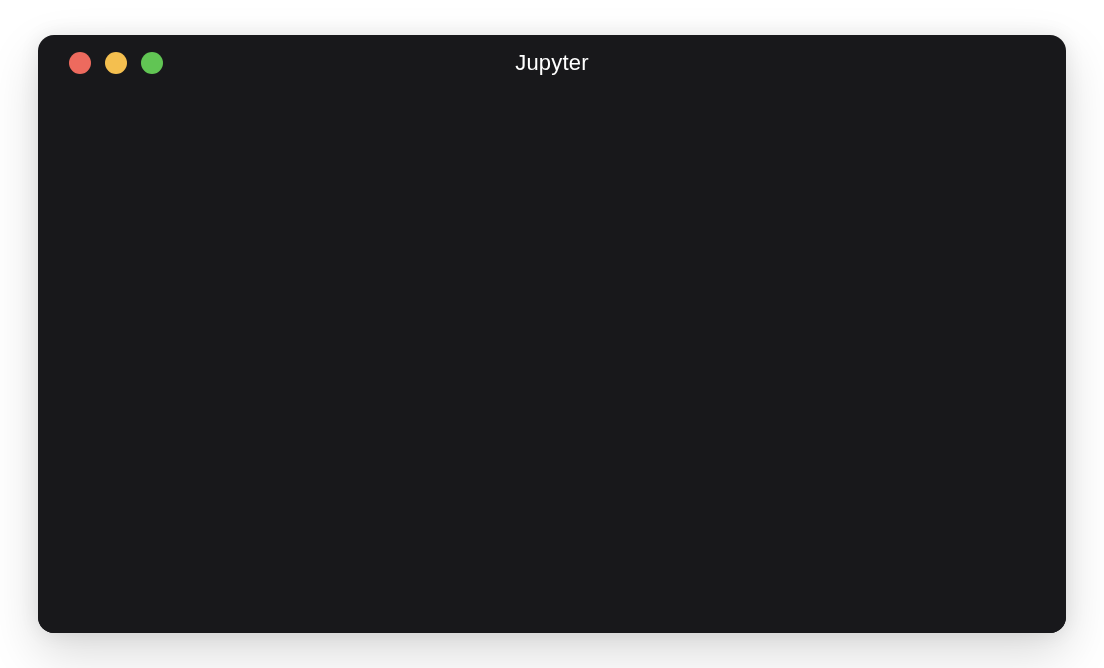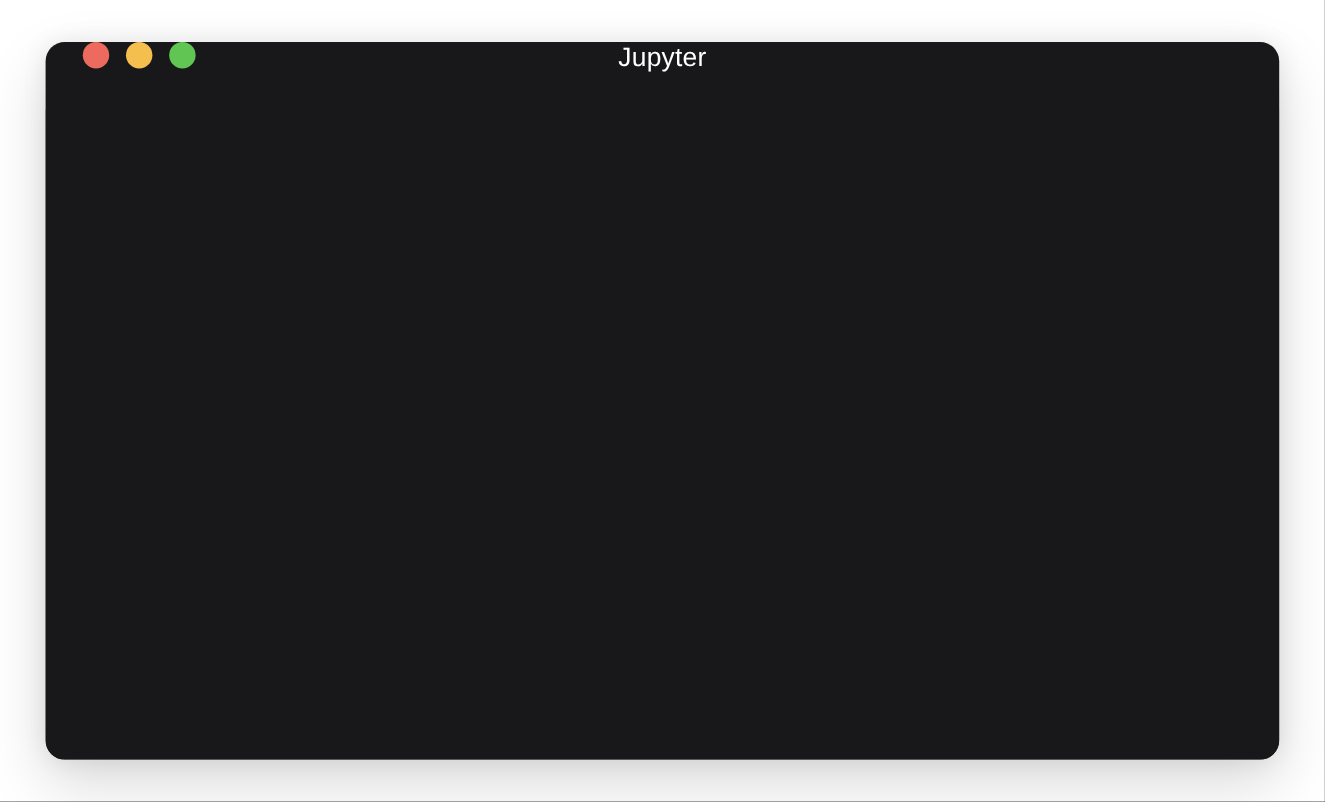--- a/index.html
+++ b/index.html
@@ -25,21 +25,21 @@
       border-radius: 16px;
       box-shadow: 0 20px 50px rgba(0, 0, 0, 0.15), 0 0 20px rgba(0, 0, 0, 0.08);
       position: relative;
       overflow: hidden;
     }
     
     .titlebar {
       position: relative;
       height: 56px;
       display: flex;
-      align-items: flex-start;
+      align-items: center;
       padding: 0 31px;
     }
     
     .traffic-lights {
       display: flex;
       gap: 14px;
       align-items: center;
     }
     
     .traffic-light {

